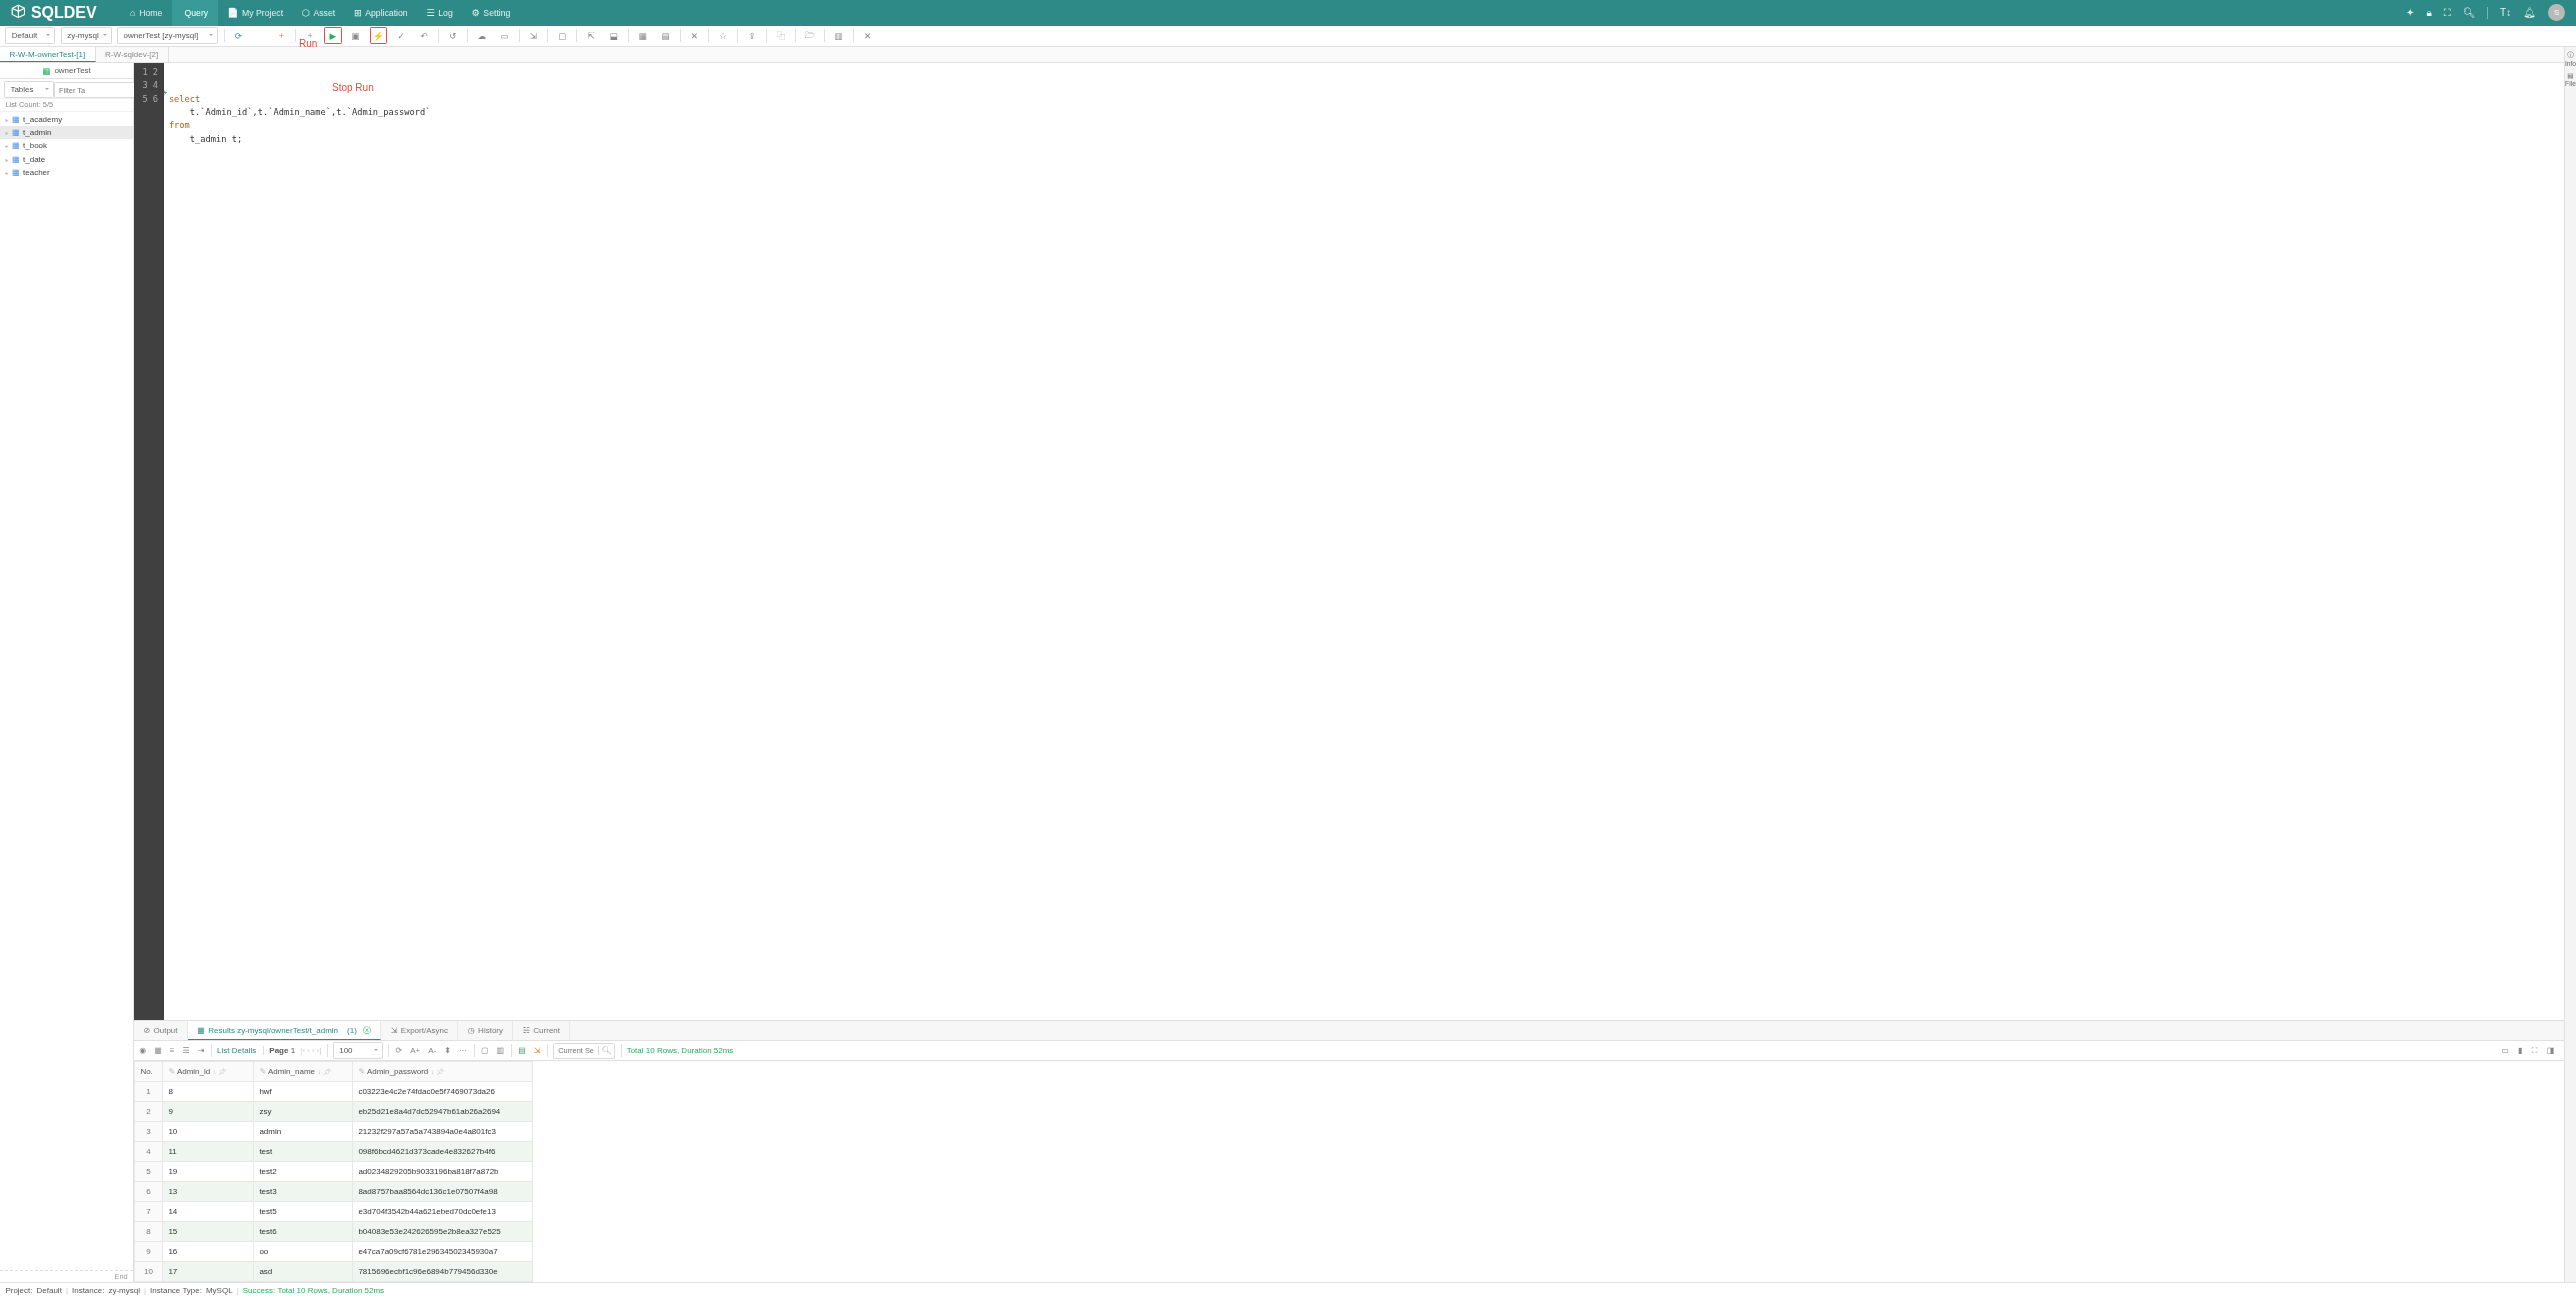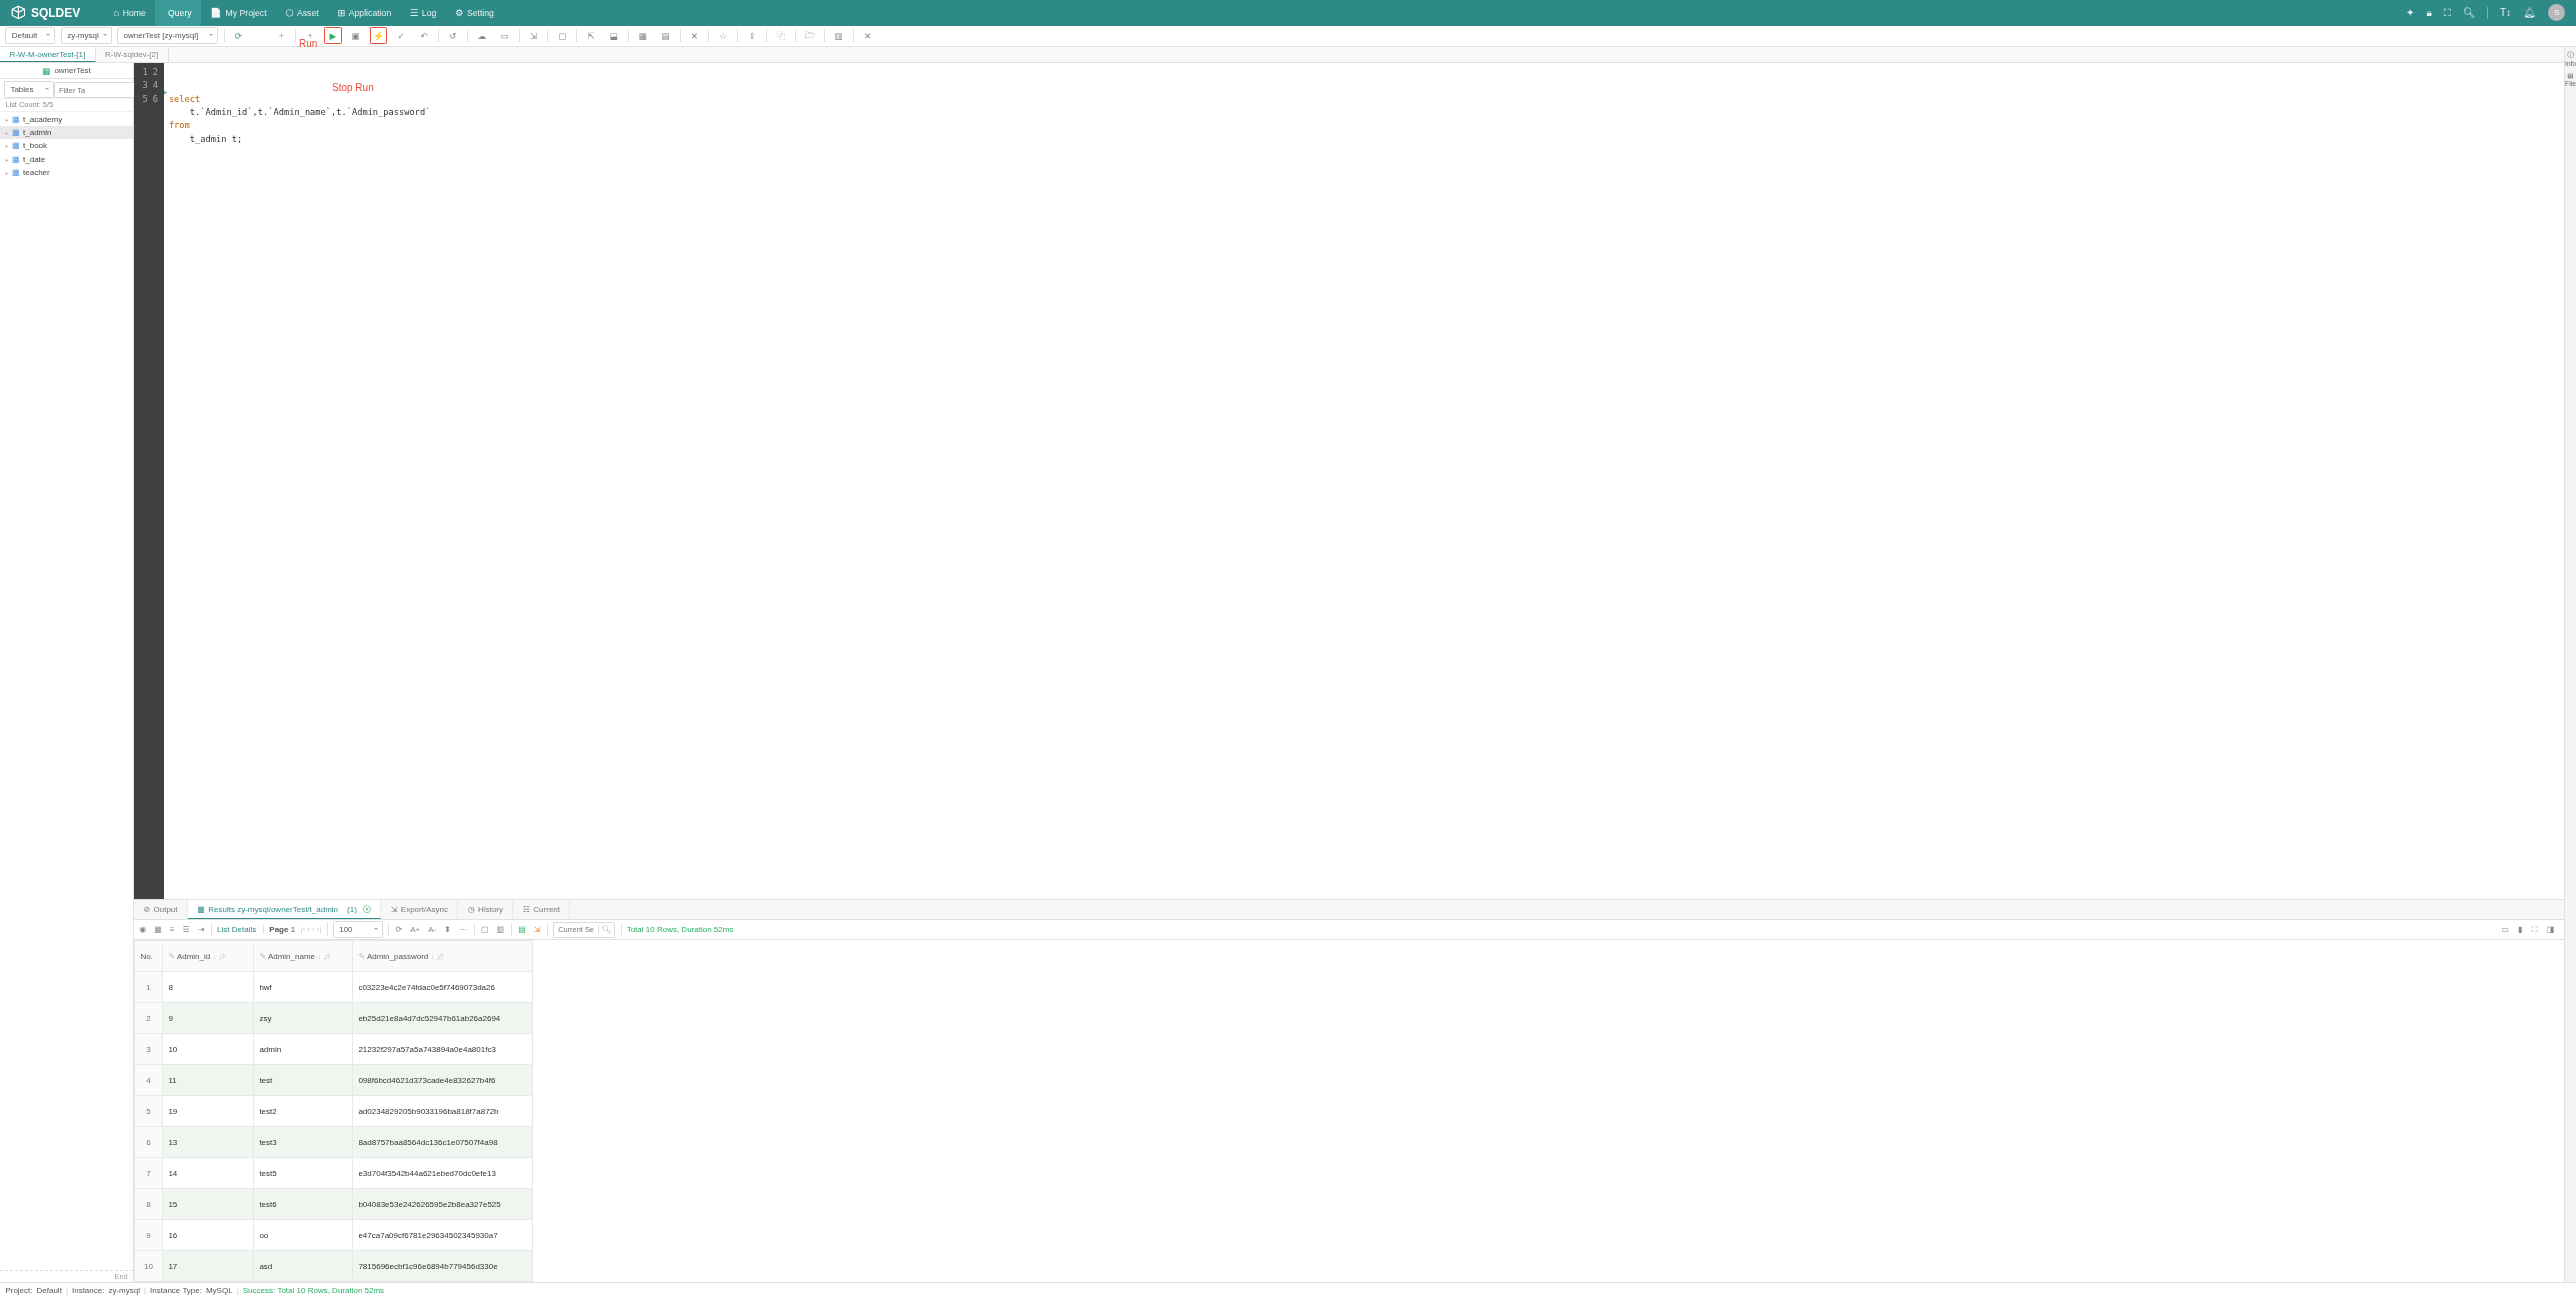--- a/index.html
+++ b/index.html
@@ -1,18 +1,18 @@
 <!DOCTYPE html>
 <html style="font-size:10.7px"><head>
 <meta charset="utf-8">
 <style>
 * { box-sizing: border-box; margin: 0; padding: 0; }
 body { font-family: -apple-system, BlinkMacSystemFont, "Segoe UI", Arial, sans-serif; font-size: 8.7px; color: #333; background: #fff; overflow: hidden; }
 .topbar { background: #2d8a87; height: 25.5px; display: flex; align-items: center; padding: 0 10.7px; color: #fff; }
-.logo { display: flex; align-items: flex-end; font-weight: bold; font-size: 12px; margin-right: 24px; }
+.logo { display: flex; align-items: flex-start; font-weight: bold; font-size: 16px; margin-right: 24px; }
 .logo-icon { width: 14.8px; height: 14.8px; margin-right: 5.4px; display: inline-flex; align-items: center; justify-content: center; }
 .nav-item { display: flex; align-items: center; padding: 0 9.4px; height: 25.5px; cursor: pointer; color: #e6f2f2; }
 .nav-item.active { background: #3a9a97; color: #fff; }
 .nav-item .nav-icon { margin-right: 3.4px; font-size: 9.4px; }
 .topbar-right { margin-left: auto; display: flex; align-items: center; gap: 12px; }
 .topbar-right .tb-icon { color: #e6f2f2; cursor: pointer; font-size: 10px; }
 .topbar-right .divider { width: 0.7px; height: 12px; background: rgba(255,255,255,0.35); }
 .avatar { width: 17.4px; height: 17.4px; border-radius: 50%; background: #b9b9b9; display: flex; align-items: center; justify-content: center; color: #fff; font-size: 8px; }
 .toolbar { height: 21.5px; border-bottom: 0.7px solid #e0e0e0; display: flex; align-items: center; padding: 0 5.4px; gap: 5.4px; background: #fff; }
 .select-box { height: 17.4px; border: 0.7px solid #d9d9d9; border-radius: 1.3px; padding: 0 12px 0 5.4px; font-size: 8px; color: #555; background: #fff; position: relative; display: flex; align-items: center; cursor: pointer; min-width: 50px; }
@@ -56,21 +56,21 @@
 .page-label { color: #555; }
 .pager-btns { display: flex; gap: 2px; color: #ccc; }
 .rows-select { width: 46px; }
 .search-wrap { display: flex; align-items: center; border: 0.7px solid #d9d9d9; border-radius: 1.3px; height: 16px; }
 .search-wrap input { border: none; outline: none; width: 44px; padding: 0 4px; font-size: 7.4px; color: #999; }
 .search-wrap .sbtn { width: 16px; border-left: 0.7px solid #d9d9d9; display: flex; align-items: center; justify-content: center; color: #999; cursor: pointer; }
 .summary-green { color: #27ae60; font-weight: 500; }
 .result-toolbar-right { margin-left: auto; display: flex; gap: 6.7px; color: #888; }
 .grid { flex: 0 0 auto; overflow: auto; }
 table.data { border-collapse: collapse; font-size: 8px; }
-table.data th, table.data td { border: 0.7px solid #e8e8e8; padding: 2px 5.4px; text-align: left; height: 31px; }
+table.data th, table.data td { border: 0.7px solid #e8e8e8; padding: 2px 5.4px; text-align: left; height: 20px; }
 table.data th { background: #fafafa; color: #555; font-weight: normal; position: relative; }
 table.data tr:nth-child(even) td { background: #eef6ef; }
 table.data td.rownum { text-align: center; color: #777; background: #fafafa !important; }
 .col-no { width: 28px; }
 .col-a { width: 91px; }
 .col-b { width: 99px; }
 .col-c { width: 180px; }
 .sort-pin { color: #bbb; font-size: 6.7px; margin-left: 2.7px; }
 .statusbar { height: 14.8px; border-top: 0.7px solid #e0e0e0; display: flex; align-items: center; padding: 0 5.4px; font-size: 8px; color: #555; gap: 4px; background: #fff; position: fixed; bottom: 0; left: 0; right: 0; }
 .statusbar .sep { color: #ccc; }

